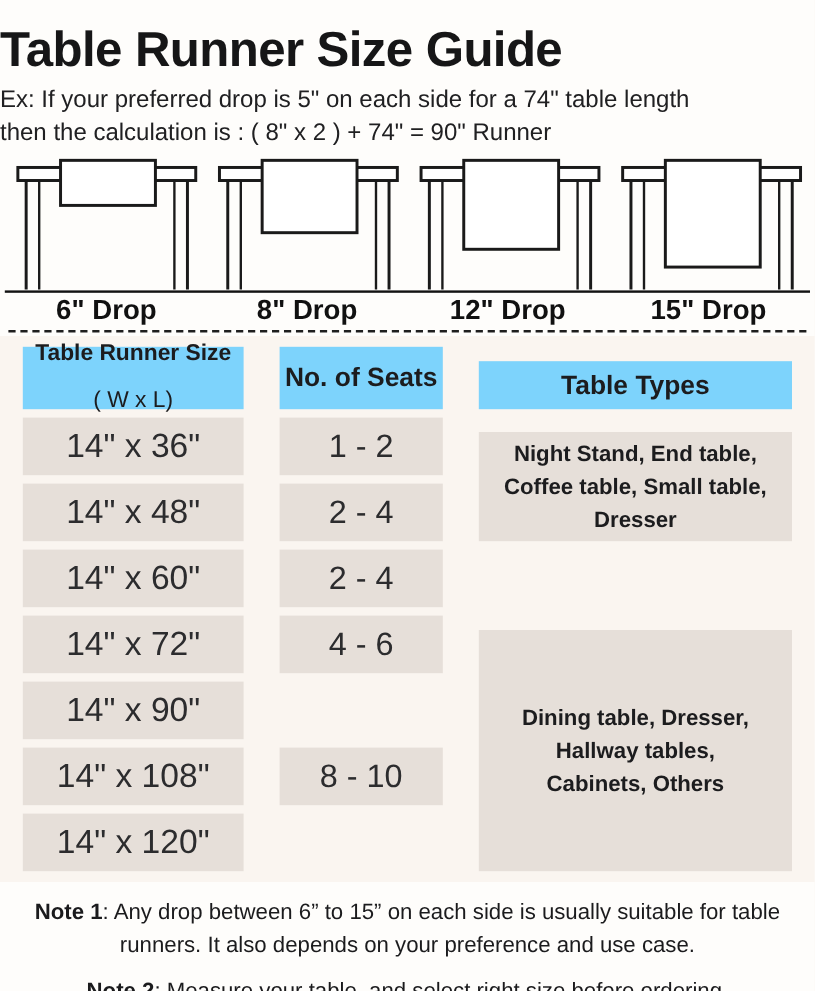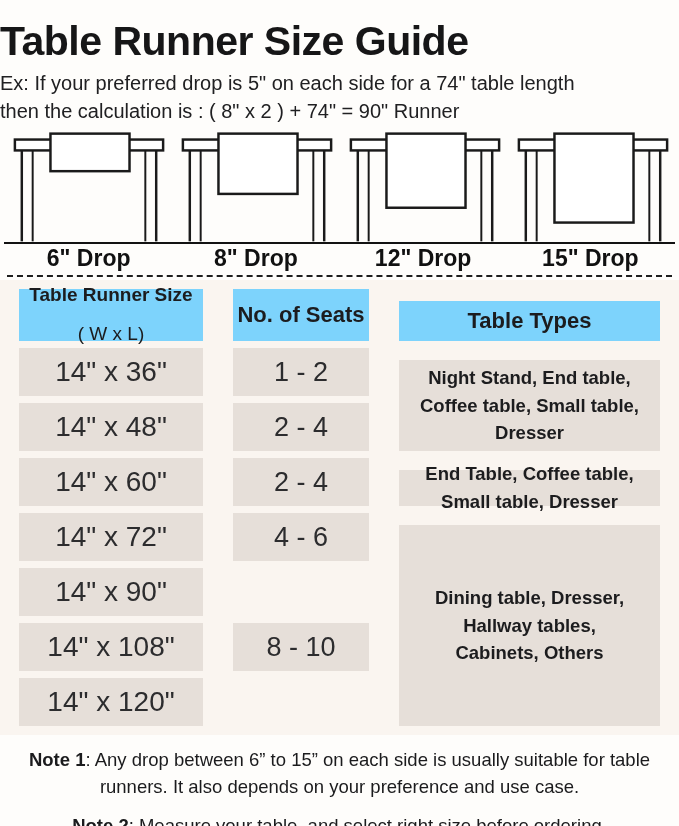--- a/index.html
+++ b/index.html
@@ -160,23 +160,20 @@
       <div class="cell col2 r5">
           <span class="seat-val">4 - 6</span>
         </div>
       <div class="cell col2 r7">
           <span class="seat-val">8 - 10</span>
         </div>
 
       <div class="cell col3 types-a">
         <span class="types-text">Night Stand, End table, Coffee table, Small table, Dresser</span>
       </div>
-      <div class="cell col3 types-b">
-        <span class="types-text">End Table, Coffee table, Small table, Dresser</span>
-      </div>
       <div class="cell col3 types-c">
         <span class="types-text">Dining table, Dresser, Hallway tables, Cabinets, Others</span>
       </div>
 
     </div>
   </section>
 
   <footer class="notes">
     <p><strong>Note 1</strong><span>: Any drop between 6” to 15” on each side is usually suitable for table runners. It also depends on your preference and use case.</span></p>
     <p><strong>Note 2</strong><span>: Measure your table, and select right size before ordering.</span></p>

